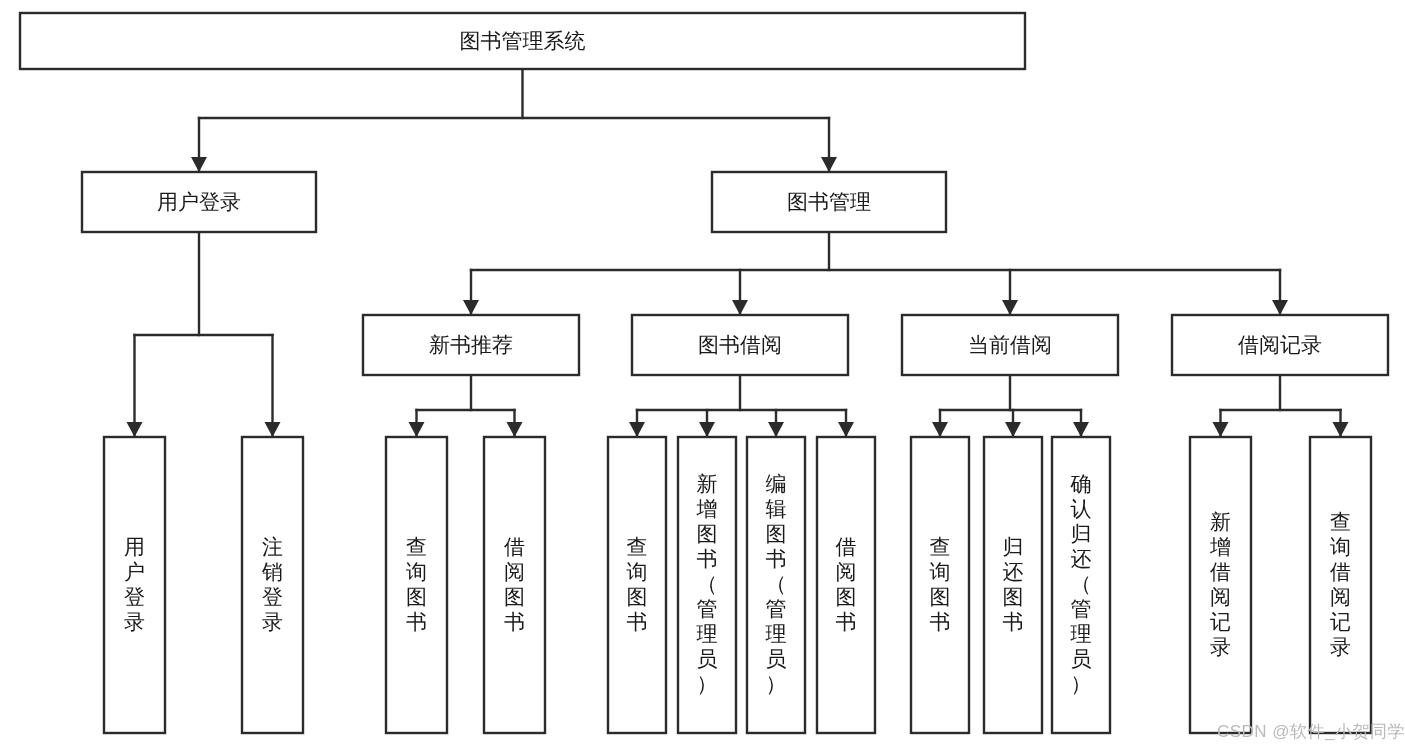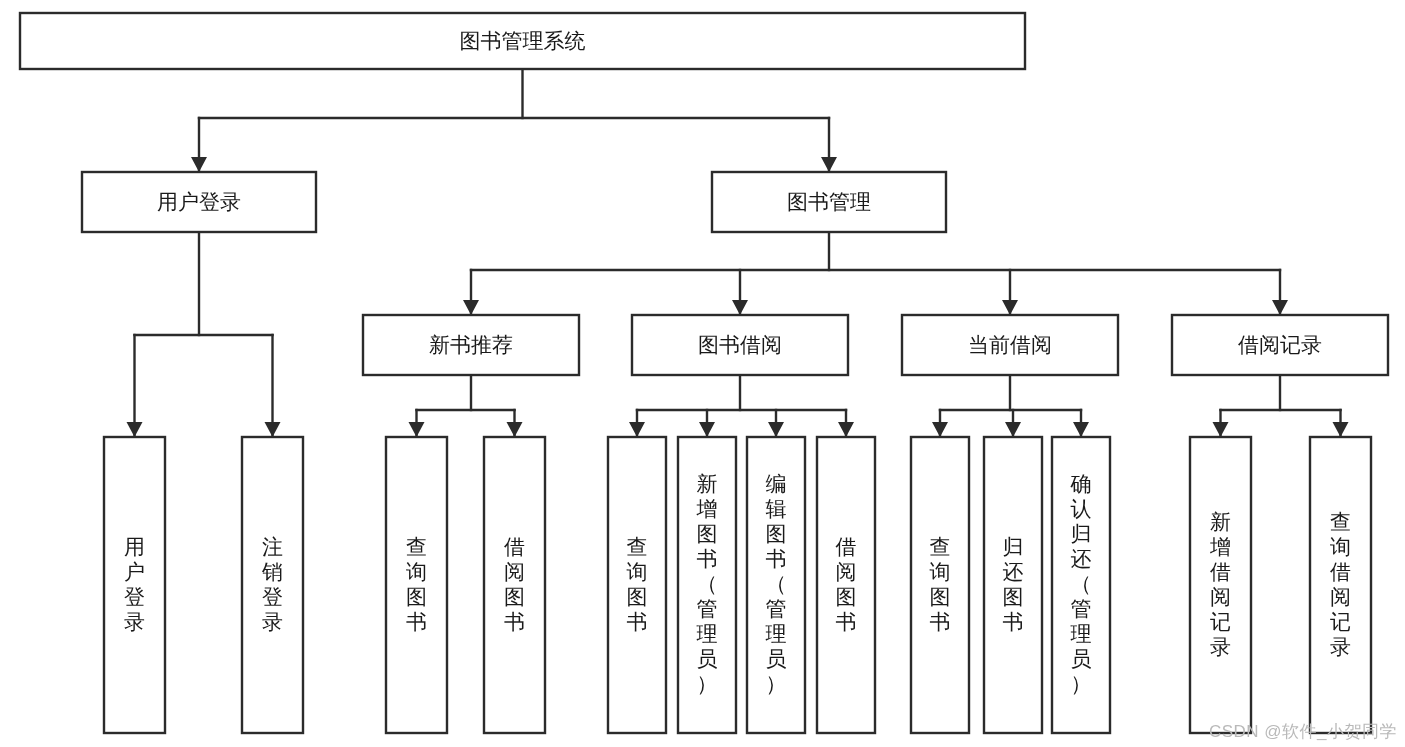--- a/index.html
+++ b/index.html
@@ -51,21 +51,21 @@
     stroke-width: 2.4;
     fill: none;
     stroke-linecap: square;
   }
   .arrow-head {
     fill: #2b2b2b;
     stroke: none;
   }
   .watermark {
     position: absolute;
-    right: 8px;
+    right: 0;
     bottom: 4px;
     font-family: "Liberation Sans", "DejaVu Sans", sans-serif;
     font-size: 17px;
     color: #b9b9b9;
     white-space: nowrap;
     user-select: none;
     letter-spacing: 0.5px;
   }
 </style>
 </head>

